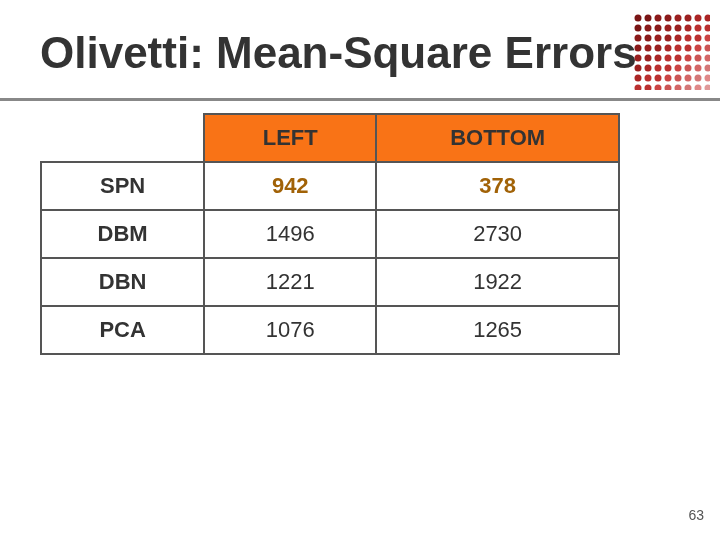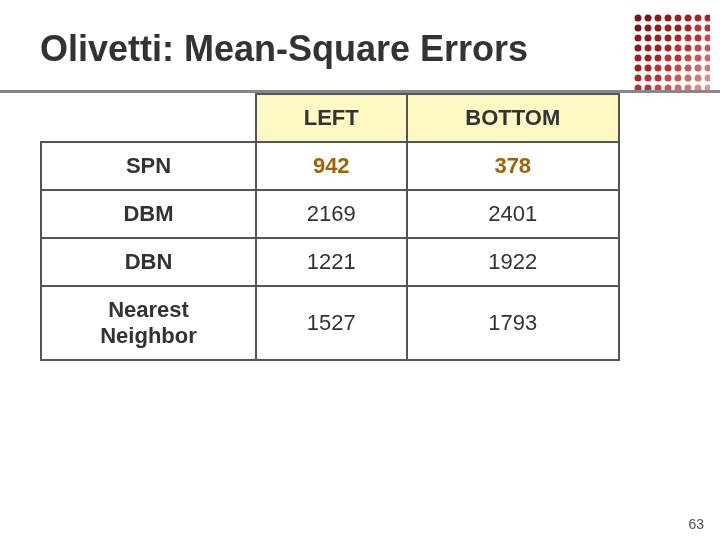--- a/index.html
+++ b/index.html
@@ -11,26 +11,26 @@
     body {
       width: 720px;
       height: 540px;
       background: #ffffff;
       font-family: Arial, sans-serif;
       position: relative;
       overflow: hidden;
     }
 
     .page-title {
-      font-size: 36px;
+      font-size: 44px;
       font-weight: bold;
       color: #333333;
       padding: 28px 40px 20px 40px;
       border-bottom: 3px solid #888888;
-      margin-bottom: 0;
+      margin-bottom: 12px;
     }
 
     .table-container {
       padding: 0 40px;
     }
 
     table {
       border-collapse: collapse;
       width: 580px;
     }
@@ -38,21 +38,21 @@
     table th, table td {
       border: 2px solid #555555;
       padding: 10px 20px;
       text-align: center;
       font-size: 22px;
     }
 
     table th {
       font-weight: bold;
       color: #333333;
-      background: #fef9c3;
+      background: #f97316;
     }
 
     .row-label {
       font-weight: bold;
       color: #333333;
       text-align: center;
     }
 
     .value-red {
       color: #a16207;
@@ -64,21 +64,21 @@
     }
 
     .empty-header {
       background: #ffffff;
       border-top: none;
       border-left: none;
     }
 
     .page-number {
       position: absolute;
-      bottom: 8px;
+      bottom: 17px;
       right: 16px;
       font-size: 14px;
       color: #555555;
     }
 
     
     .dot-pattern {
       position: absolute;
       top: 10px;
       right: 10px;
@@ -178,30 +178,30 @@
       </tr>
     </thead>
     <tbody id="table-body">
     <tr>
           <td class="row-label">SPN</td>
           <td class="value-red">942</td>
           <td class="value-red">378</td>
         </tr>
         <tr>
           <td class="row-label">DBM</td>
-          <td class="value-normal">2169</td>
-          <td class="value-normal">2401</td>
+          <td class="value-normal">1496</td>
+          <td class="value-normal">2730</td>
         </tr>
         <tr>
           <td class="row-label">DBN</td>
           <td class="value-normal">1221</td>
           <td class="value-normal">1922</td>
         </tr>
         <tr>
-          <td class="row-label">Nearest<br>Neighbor</td>
-          <td class="value-normal">1527</td>
-          <td class="value-normal">1793</td>
+          <td class="row-label">PCA</td>
+          <td class="value-normal">1076</td>
+          <td class="value-normal">1265</td>
         </tr>
       </tbody>
   </table>
 </div>
 
 <div class="page-number">63</div>
 
 </body></html>

